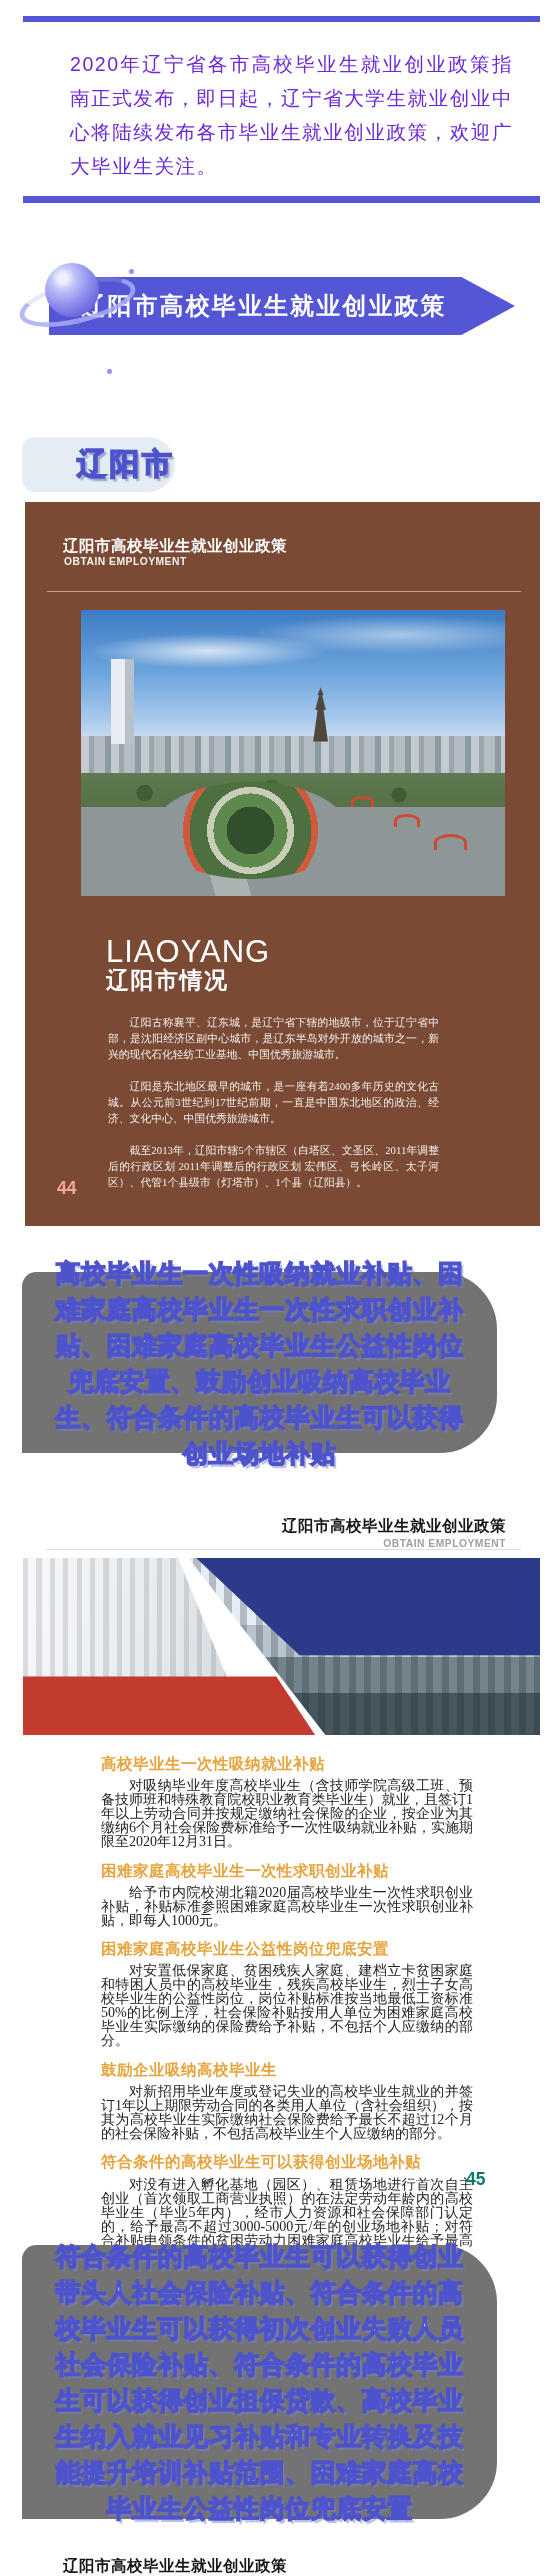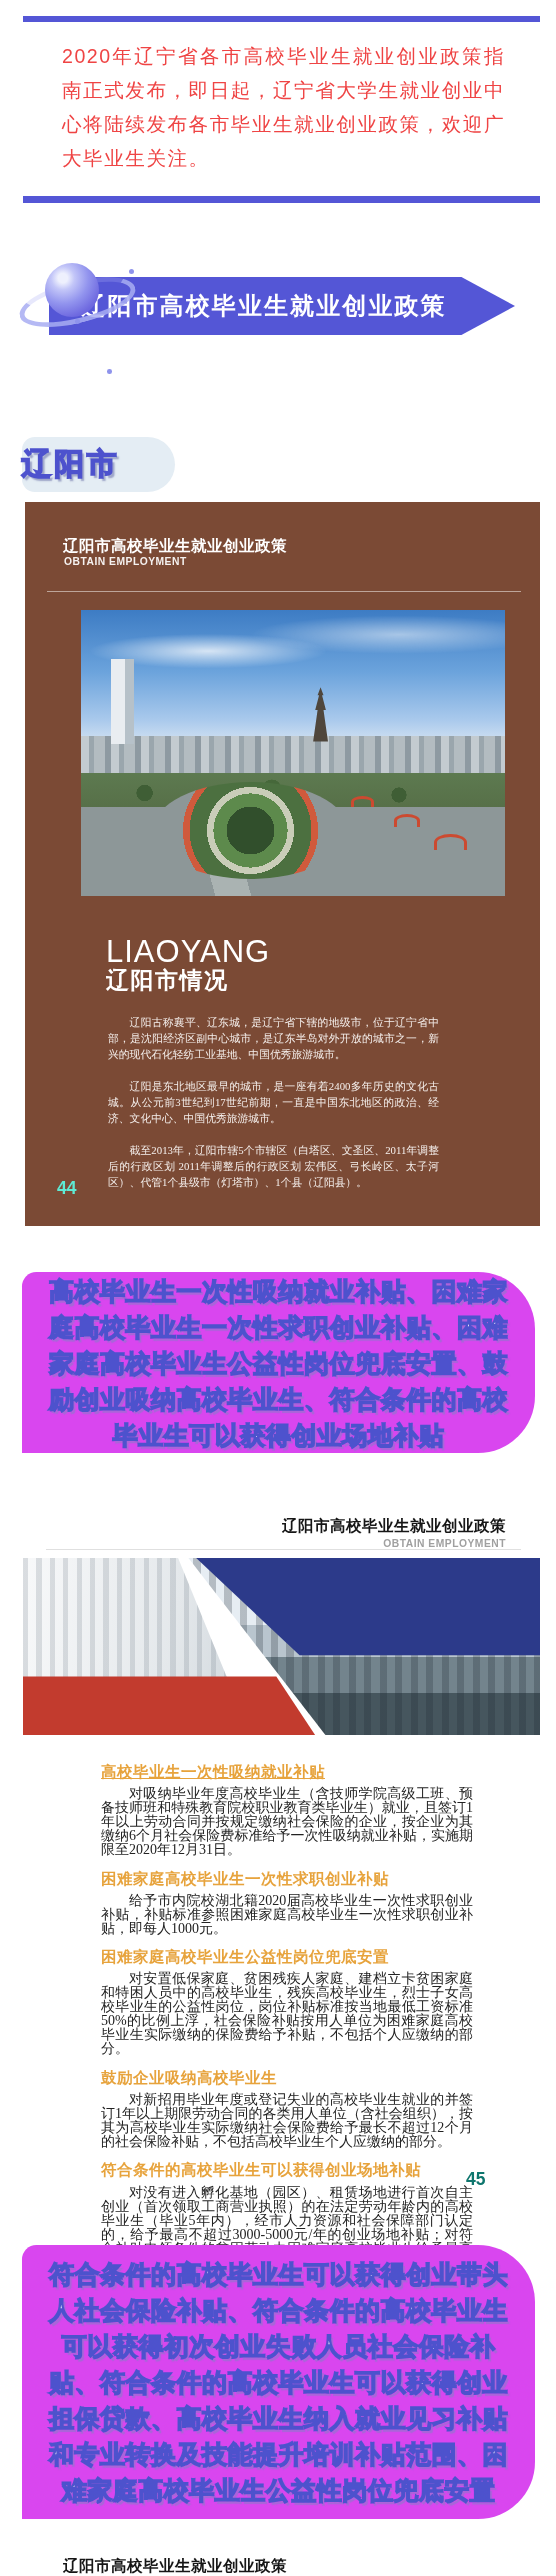--- a/index.html
+++ b/index.html
@@ -5,42 +5,42 @@
   html,body{margin:0;padding:0;background:#ffffff;}
   .canvas{position:relative;width:556px;height:3692px;background:#fff;overflow:hidden;
           font-family:"Liberation Sans",sans-serif;}
 
   
   .bar{position:absolute;left:23px;width:517px;background:#5456d6;}
   .bar-top{top:15.5px;height:6.7px;}
   .bar-mid{top:196px;height:7.2px;}
 
   
-  .intro{position:absolute;left:62px;top:39px;width:443px;margin:0;
-         color:#ef4444;font-size:19.6px;line-height:34px;letter-spacing:1.5px;text-align:justify;}
+  .intro{position:absolute;left:62px;top:39px;width:443px;margin:8px;
+         color:#6d28d9;font-size:19.6px;line-height:34px;letter-spacing:1.5px;text-align:justify;}
 
   
   .banner{position:absolute;left:49px;top:277px;width:466px;height:58px;background:#5456d6;
           clip-path:polygon(0 0,88.5% 0,100% 50%,88.5% 100%,0 100%);
           display:flex;align-items:center;justify-content:center;z-index:1;}
   .banner-text{color:#fff;font-size:24px;font-weight:bold;letter-spacing:2.1px;padding-right:36px;}
   .planet{position:absolute;left:26px;top:260px;width:113px;height:90px;z-index:2;}
   .sphere{position:absolute;left:18.5px;top:3.1px;width:54px;height:54px;border-radius:50%;
           background:radial-gradient(circle at 33% 28%,#eef0fd 0 9%,#c3c6f8 22%,#9294ee 48%,#6f6ae0 74%,#5a52d2 100%);}
   .ring{position:absolute;left:-8.2px;top:20.6px;width:109px;height:32px;border-radius:50%;
         border:5.2px solid rgba(168,173,242,.85);border-top-color:rgba(168,173,242,.28);
         transform:rotate(-14deg);}
   .dot{position:absolute;border-radius:50%;background:#8e93ec;z-index:2;}
   .dot-a{left:129px;top:269px;width:5.2px;height:5.2px;}
   .dot-b{left:75px;top:319px;width:4.6px;height:4.6px;}
   .dot-c{left:107px;top:369px;width:4.6px;height:4.6px;}
 
   
   .stamp{position:absolute;left:21.6px;top:437px;width:153px;height:55px;background:#e4edf4;
-         border-radius:13.4px 29px 29px 13.4px;display:flex;align-items:center;justify-content:flex-start;}
+         border-radius:13.4px 29px 29px 13.4px;display:flex;align-items:center;justify-content:flex-end;}
   .stamp-text{font-size:30px;font-weight:bold;letter-spacing:2.6px;color:#fff;
               -webkit-text-stroke:1.5px #4d52cd;
               text-shadow:2.6px 3.1px 1.5px rgba(110,116,170,.6);}
 
   
   .page44{position:absolute;left:25px;top:502px;width:515px;height:724px;background:#7b4a35;}
   .p44-title{position:absolute;left:38px;top:34px;margin:0;color:#fff;font-size:15.5px;font-weight:bold;letter-spacing:0.5px;}
   .p44-sub{position:absolute;left:39px;top:54px;margin:0;color:rgba(255,255,255,.92);font-size:10.3px;font-weight:bold;letter-spacing:0.5px;}
   .p44-divider{position:absolute;left:21.6px;top:89px;width:474px;border-top:1px solid rgba(255,255,255,.5);}
   .photo44{position:absolute;left:56px;top:108px;width:424px;height:286px;overflow:hidden;background:#9aa3a2;}
@@ -67,24 +67,24 @@
                  background:radial-gradient(circle at 50% 50%,#314f2c 0 22%,#5d8a4c 22% 34%,#c9cdb8 34% 40%,#4c7040 40% 56%,#d05a3c 56% 62%,#8d9798 62% 100%);}
   .arch{position:absolute;border:3.6px solid #cc4a30;border-bottom:none;border-radius:50% 50% 0 0;background:transparent;}
   .arch-1{right:9%;bottom:16%;width:27px;height:13.4px;}
   .arch-2{right:20%;bottom:24%;width:20.6px;height:10.3px;}
   .arch-3{right:31%;bottom:31%;width:16.5px;height:8.2px;}
   .p44-en{position:absolute;left:81px;top:432px;margin:0;color:#fff;font-size:31px;font-weight:normal;letter-spacing:1px;}
   .p44-zh{position:absolute;left:81px;top:463px;margin:0;color:#fff;font-size:23px;font-weight:bold;letter-spacing:1.5px;}
   .p44-body{position:absolute;left:67px;top:496px;width:363px;}
   .p44-body p{margin:16px;color:#f5efec;font-family:"Liberation Serif",serif;
               font-size:10.8px;line-height:16px;text-align:justify;text-indent:2em;}
-  .p44-num{position:absolute;left:32px;top:676px;margin:0;color:#5eead4;font-size:17.5px;font-weight:bold;}
-
-  
-  .hl-box{position:absolute;left:22px;width:513px;background:#d946ef;border-radius:14.4px 57px 57px 0;
+  .p44-num{position:absolute;left:32px;top:676px;margin:0;color:#fca5a5;font-size:17.5px;font-weight:bold;}
+
+  
+  .hl-box{position:absolute;left:22px;width:475px;background:#737373;border-radius:14.4px 57px 57px 0;
           display:flex;align-items:center;justify-content:center;}
   .hl-box-1{top:1272px;height:181px;}
   .hl-box-2{top:2245px;height:274px;}
   .outline-big{margin:0;padding:0 25px;text-align:center;color:#fff;font-size:25px;font-weight:bold;
                line-height:36px;letter-spacing:0.5px;
                -webkit-text-stroke:1.5px #4d52cd;text-shadow:2.6px 3.1px 1px rgba(125,131,196,.55);}
 
   
   .page-head{position:absolute;left:23px;width:517px;margin:0;}
   .ph-title{margin:0;color:#161616;font-size:15.5px;font-weight:bold;letter-spacing:0.5px;}
@@ -110,21 +110,21 @@
             clip-path:polygon(33.5% 0,100% 0,100% 55%,53.5% 55%);
             background:#2c3a8a;}
   .col-red{position:absolute;inset:0;
            clip-path:polygon(0 67%,49% 67%,56.5% 100%,0 100%);
            background:#c23b2e;}
 
   
   .flow{position:absolute;left:101px;width:372px;}
   .flow45{top:1755px;}
   .sec-h{margin:12.4px 0 6.2px;color:#e7a33c;font-size:15.5px;font-weight:bold;line-height:18px;letter-spacing:0.5px;}
-  .flow .sec-h:first-child{margin-top:8px;text-decoration:underline;}
+  .flow .sec-h:first-child{margin-top:0;}
   .sec-p{margin:0;color:#222;font-family:"Liberation Serif",serif;font-size:14px;line-height:14px;
          text-align:justify;text-indent:2em;}
   .pagenum{position:absolute;margin:0;color:#0f766e;font-size:17.5px;font-weight:bold;}
   .pn45{left:466px;top:2169px;}
 </style>
 </head>
 <body>
 
 <div class="canvas">
 

